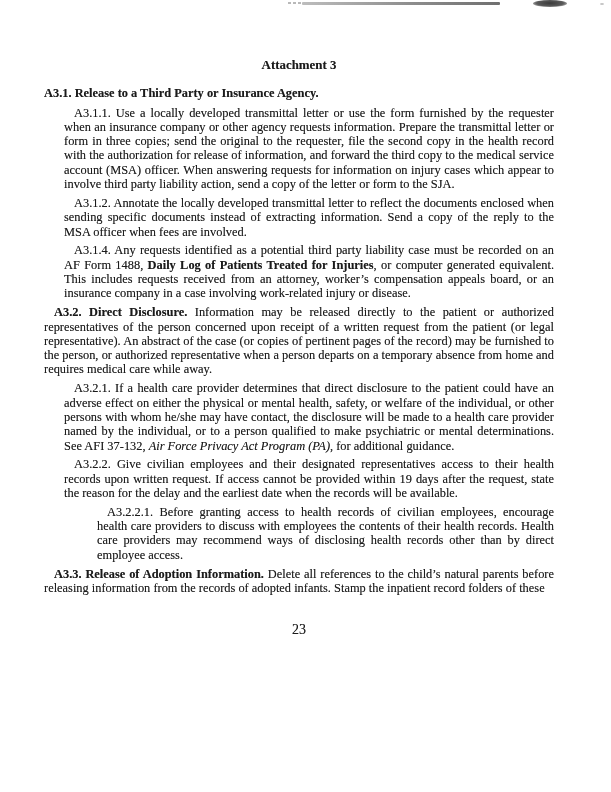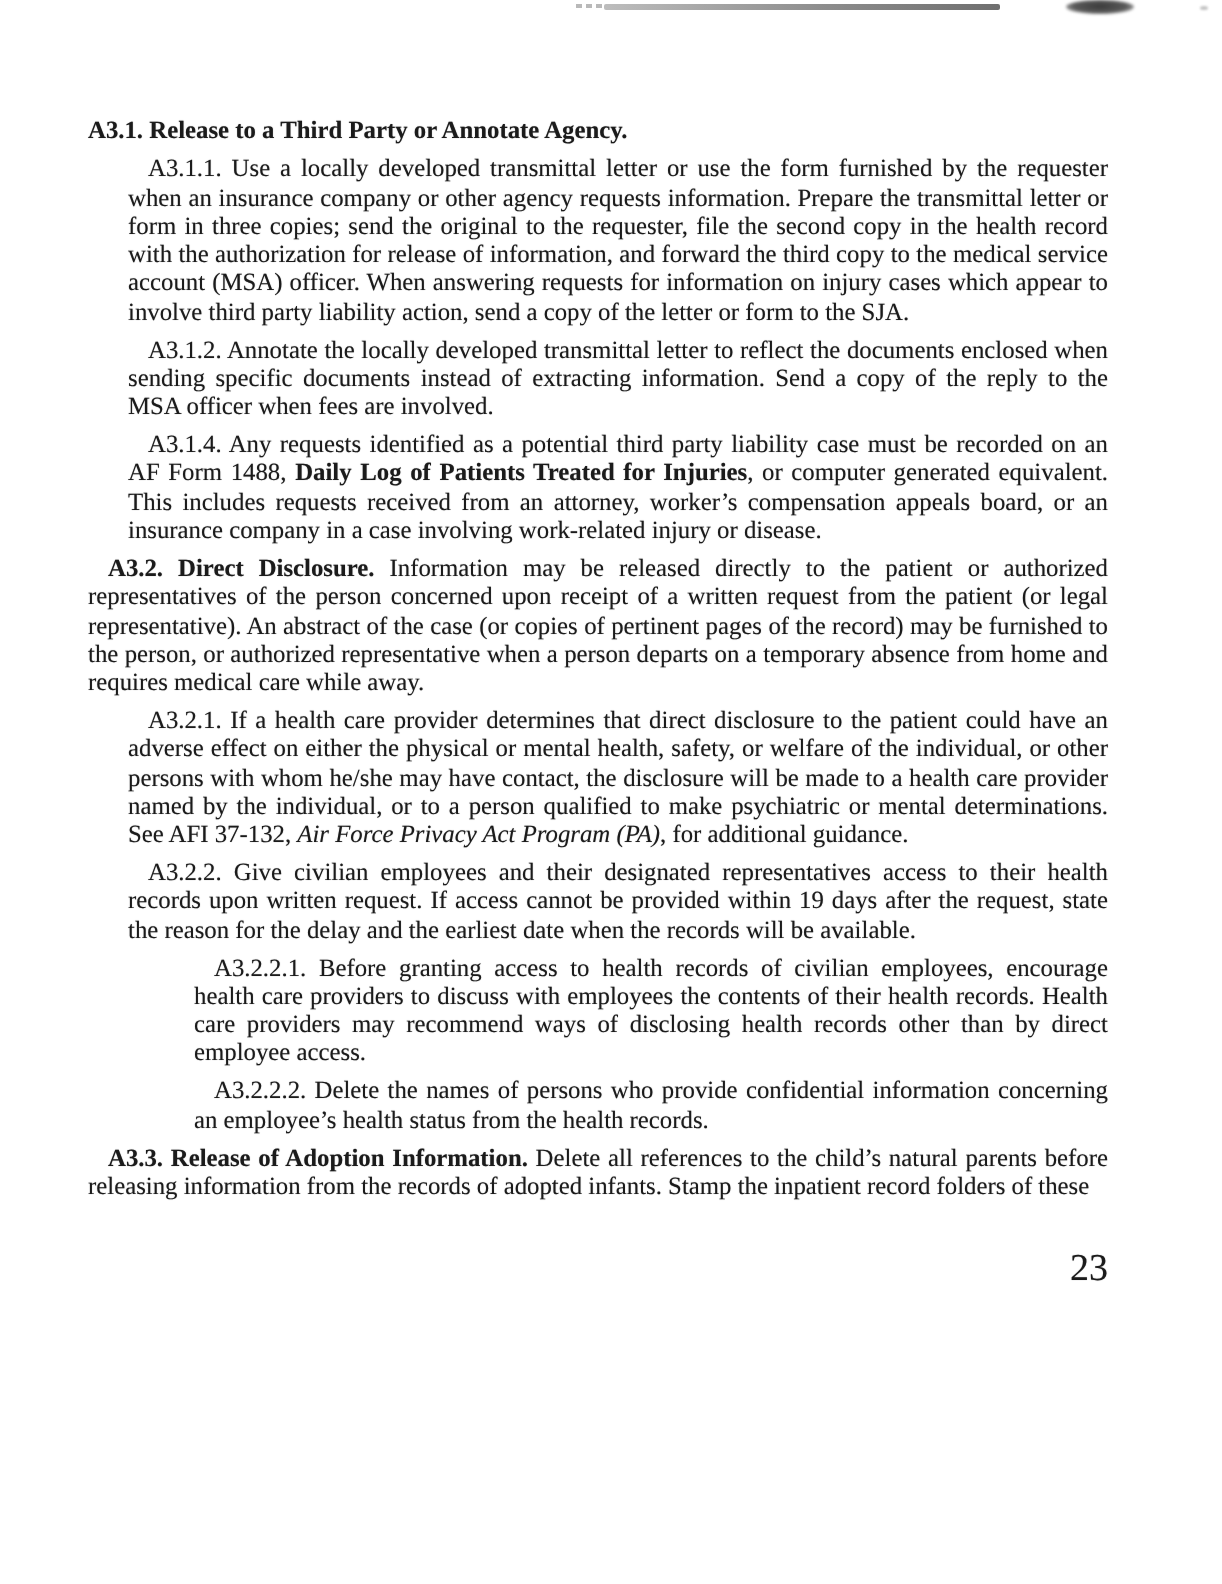--- a/index.html
+++ b/index.html
@@ -47,24 +47,24 @@
     margin-left: 12px;
     margin-bottom: 5px;
     text-indent: 0;
   }
   .para.level-0 { margin-left: 0; }
   .para.level-1 { margin-left: 20px; }
   .para.level-2 { margin-left: 53px; }
   .b { font-weight: bold; }
   .i { font-style: italic; }
   .page-number {
-    text-align: right;
+    text-align: center;
     text-indent: 0;
     margin-top: 28px;
-    font-size: 19px;
+    font-size: 14px;
   }
   
   .scan-dashes {
     position: absolute;
     left: 288px; top: 2px;
     width: 13px; height: 2px;
     background: repeating-linear-gradient(90deg, #b9b9b9 0 3px, transparent 3px 5px);
   }
   .scan-line {
     position: absolute;
@@ -92,28 +92,28 @@
 </style>
 </head>
 <body>
 
 <div class="scan-dashes"></div>
 <div class="scan-line"></div>
 <div class="scan-smudge"></div>
 <div class="scan-speck"></div>
 
 <div class="doc">
+  <div class="center-line attachment-label">Attachment 3</div>
 
   <div>
-      <p class="para level-0 heading"><span class="b">A3.1.  Release to a Third Party or Annotate Agency.</span></p>
+      <p class="para level-0 heading"><span class="b">A3.1.  Release to a Third Party or Insurance Agency.</span></p>
       <p class="para level-1"><span>A3.1.1.  Use a locally developed transmittal letter or use the form furnished by the requester when an insurance company or other agency requests information.  Prepare the transmittal letter or form in three copies; send the original to the requester, file the second copy in the health record with the authorization for release of information, and forward the third copy to the medical service account (MSA) officer.  When answering requests for information on injury cases which appear to involve third party liability action, send a copy of the letter or form to the SJA.</span></p>
       <p class="para level-1"><span>A3.1.2.  Annotate the locally developed transmittal letter to reflect the documents enclosed when sending specific documents instead of extracting information.  Send a copy of the reply to the MSA officer when fees are involved.</span></p>
       <p class="para level-1"><span>A3.1.4.  Any requests identified as a potential third party liability case must be recorded on an AF Form 1488, </span><span class="b">Daily Log of Patients Treated for Injuries</span><span>, or computer generated equivalent.  This includes requests received from an attorney, worker’s compensation appeals board, or an insurance company in a case involving work-related injury or disease.</span></p>
       <p class="para level-0"><span class="b">A3.2.  Direct Disclosure.</span><span> Information may be released directly to the patient or authorized representatives of the person concerned upon receipt of a written request from the patient (or legal representative).  An abstract of the case (or copies of pertinent pages of the record) may be furnished to the person, or authorized representative when a person departs on a temporary absence from home and requires medical care while away.</span></p>
       <p class="para level-1"><span>A3.2.1.  If a health care provider determines that direct disclosure to the patient could have an adverse effect on either the physical or mental health, safety, or welfare of the individual, or other persons with whom he/she may have contact, the disclosure will be made to a health care provider named by the individual, or to a person qualified to make psychiatric or mental determinations.  See AFI 37-132, </span><span class="i">Air Force Privacy Act Program (PA)</span><span>, for additional guidance.</span></p>
       <p class="para level-1"><span>A3.2.2.  Give civilian employees and their designated representatives access to their health records upon written request.  If access cannot be provided within 19 days after the request, state the reason for the delay and the earliest date when the records will be available.</span></p>
       <p class="para level-2"><span>A3.2.2.1.  Before granting access to health records of civilian employees, encourage health care providers to discuss with employees the contents of their health records.  Health care providers may recommend ways of disclosing health records other than by direct employee access.</span></p>
-      <p class="para level-2"><span>A3.2.2.2.  Delete the names of persons who provide confidential information concerning an employee’s health status from the health records.</span></p>
       <p class="para level-0"><span class="b">A3.3.  Release of Adoption Information.</span><span> Delete all references to the child’s natural parents before releasing information from the records of adopted infants.  Stamp the inpatient record folders of these</span></p>
     </div>
 
   <div class="page-number">23</div>
 </div>
 
 </body></html>

